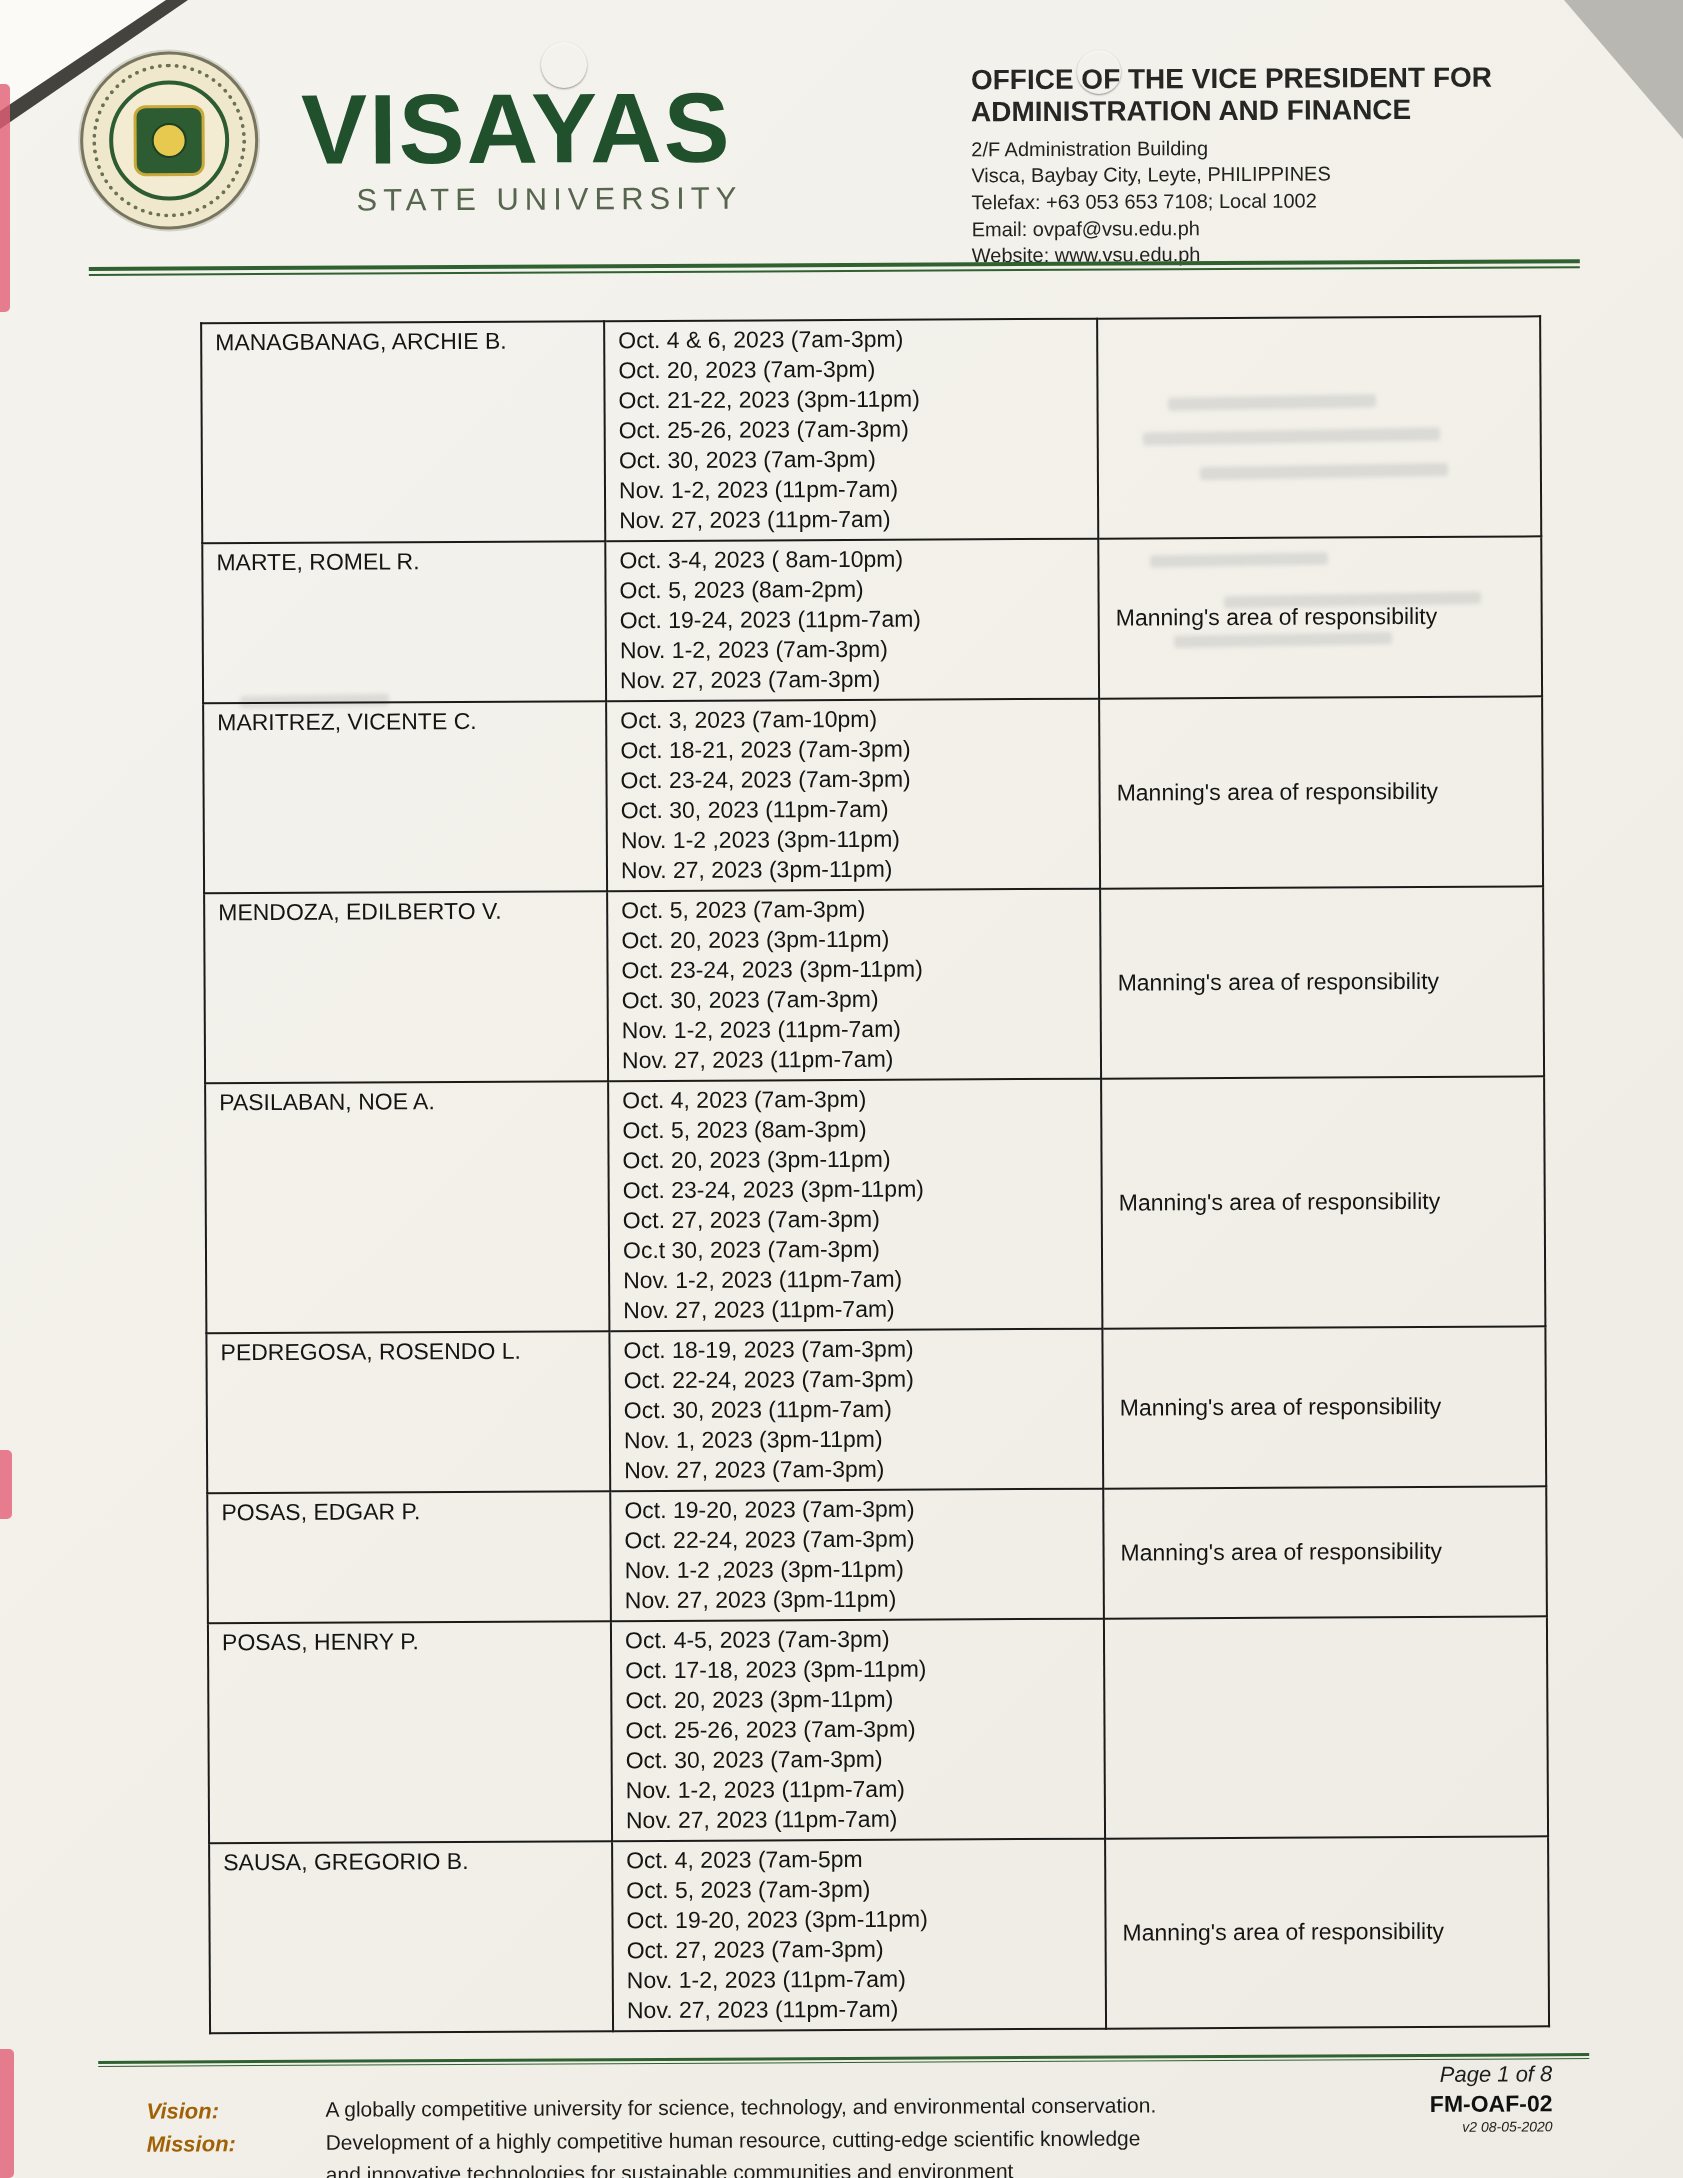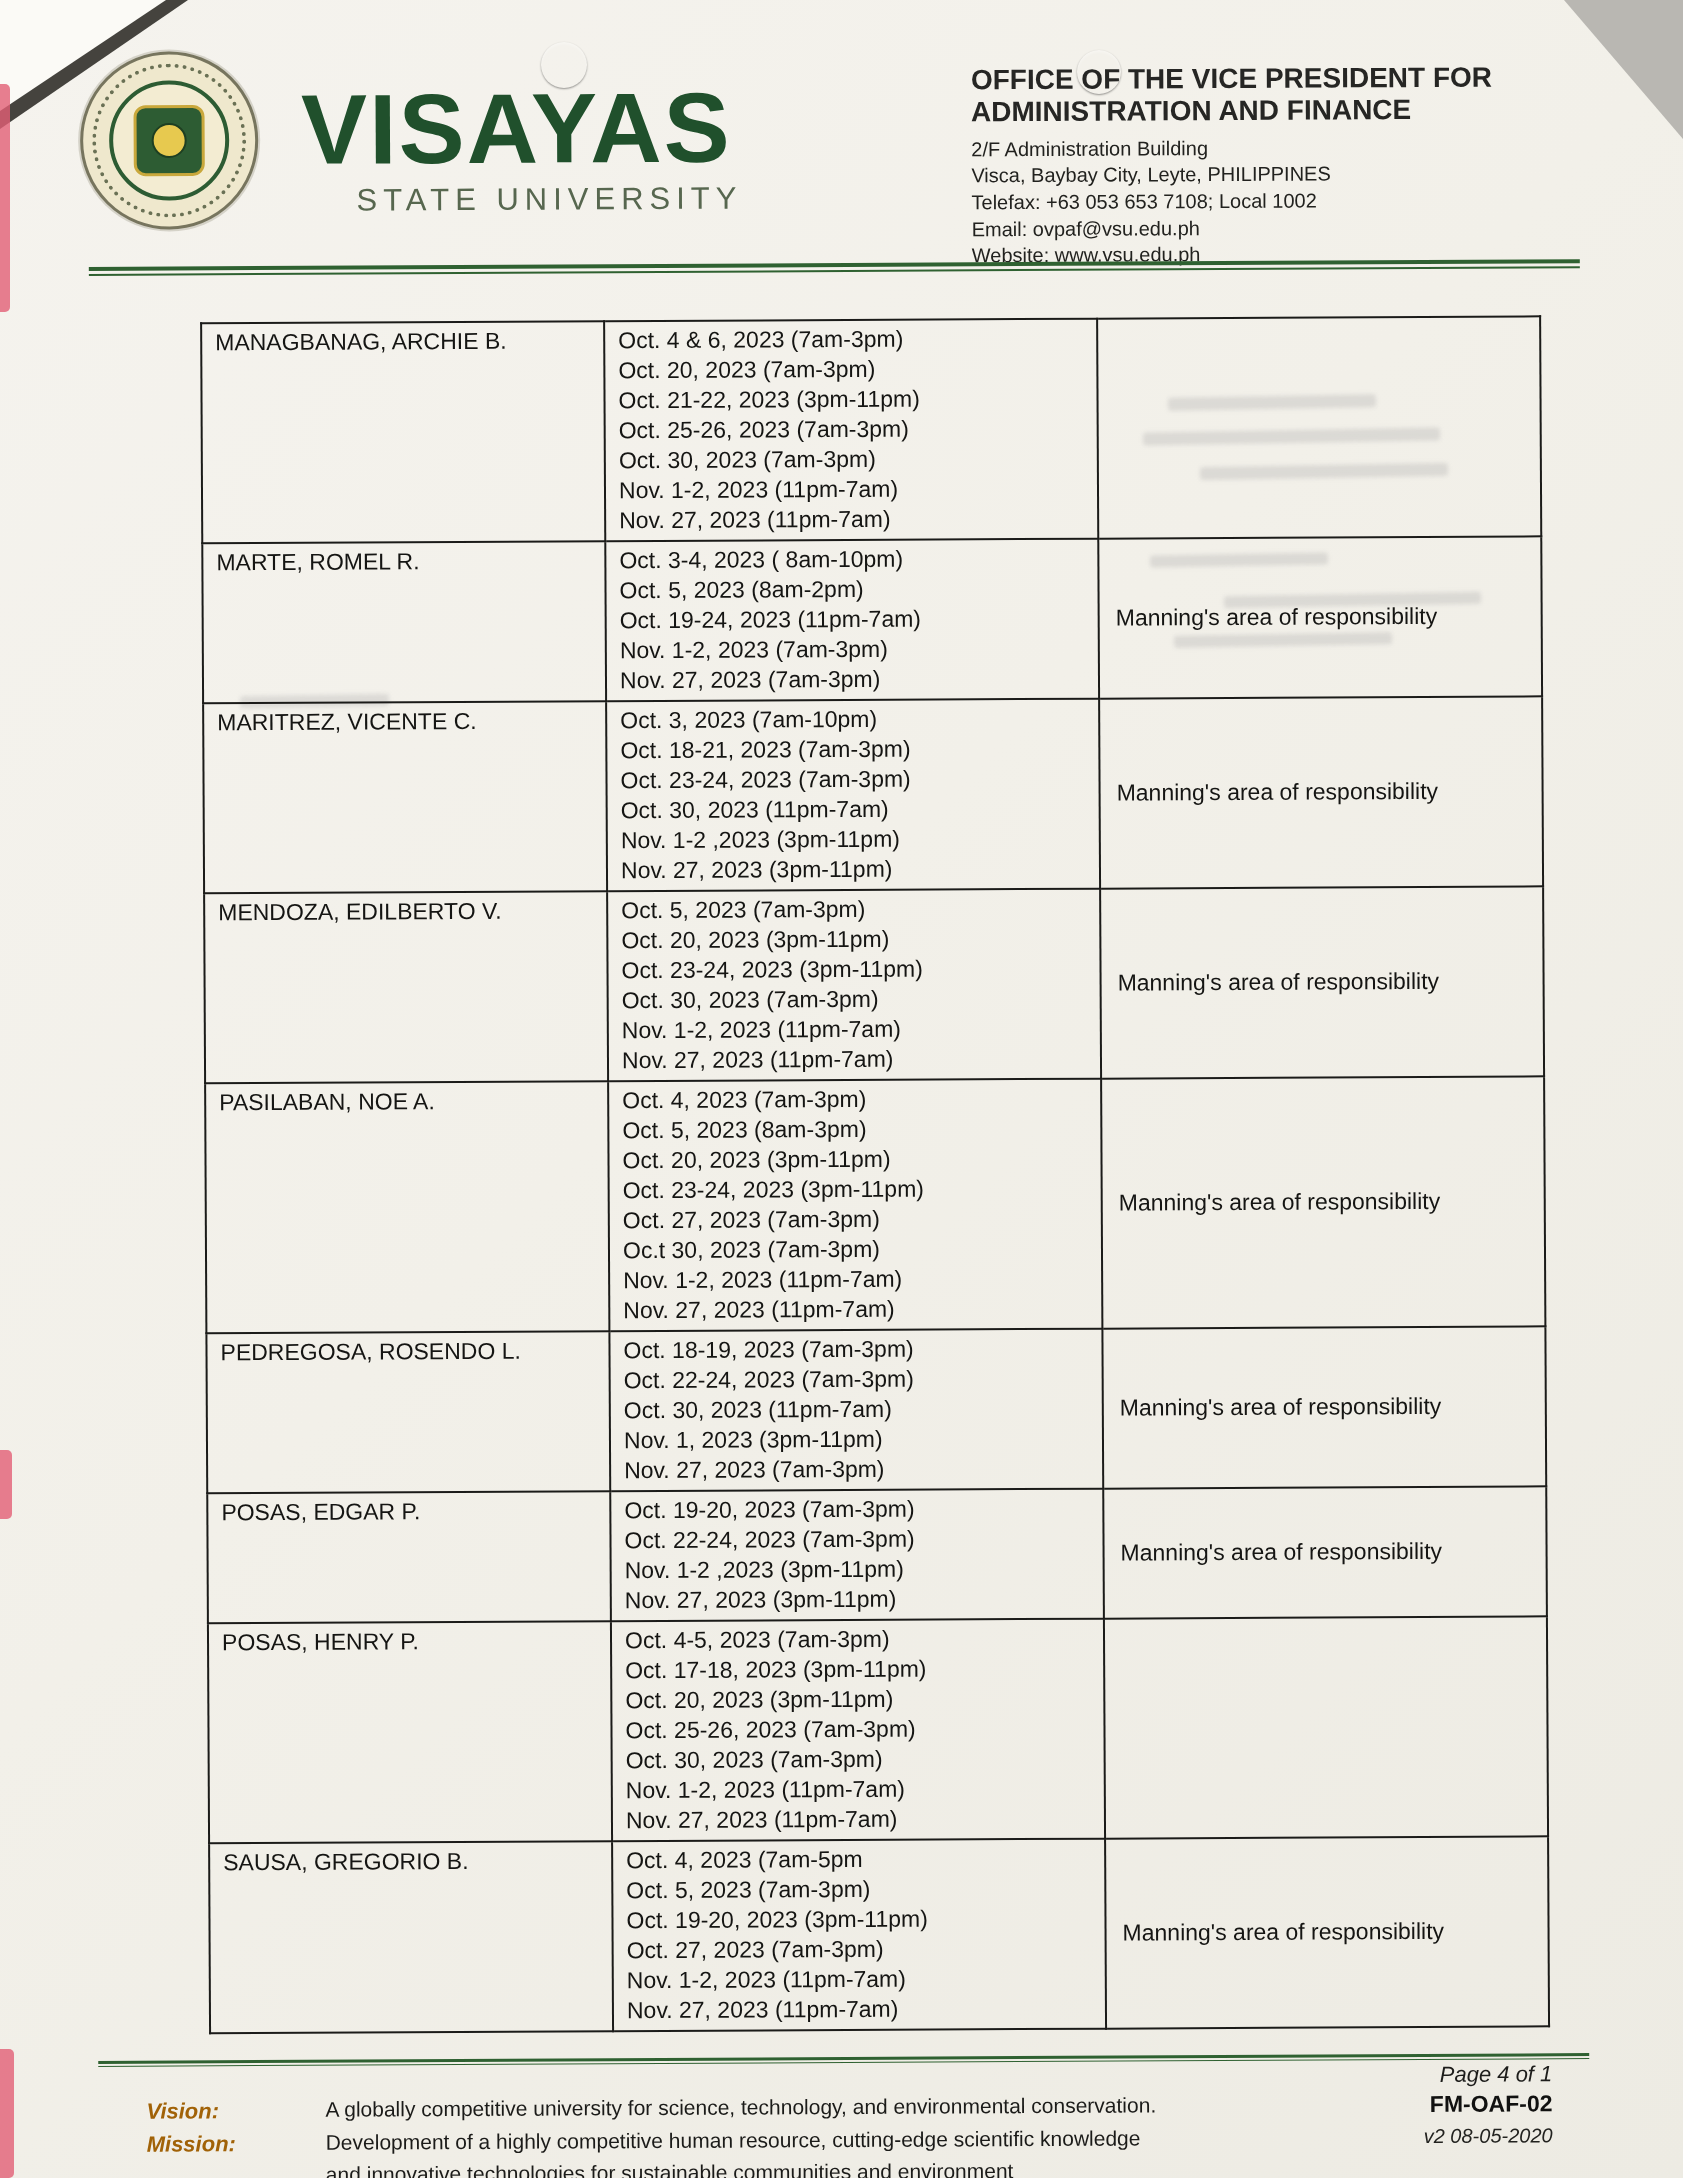--- a/index.html
+++ b/index.html
@@ -72,21 +72,21 @@
   .doc-table td.name-cell { width:403px; }
   .doc-table td.schedule-cell { width:493px; }
   .doc-table td.remarks-cell { width:443px; vertical-align:middle; padding-left:16px; }
 
   
   .footer-rule { position:absolute; left:92px; top:2057px; width:1491px; height:6px;
     border-top:3px solid #2f6131; border-bottom:1px solid #2f6131; }
   .doc-code { position:absolute; right:137px; top:2065px; text-align:right; }
   .page-number { font-style:italic; font-size:22px; color:#1d1d1b; }
   .form-code { font-weight:bold; font-size:23px; margin-top:3px; color:#111110; }
-  .form-version { font-style:italic; font-size:20px; margin-top:7px; color:#22221f; }
+  .form-version { font-style:italic; font-size:14px; margin-top:1px; color:#22221f; }
   .f-label { position:absolute; left:140px; font-weight:bold; font-size:22px; color:#a16207;font-style:italic; }
   .f-text { position:absolute; left:319px; font-size:21px; color:#1b1b19; white-space:nowrap; }
   .vision-label { top:2095px; } .vision-text { top:2095px; }
   .mission-label { top:2128px; } .mission-line1 { top:2128px; } .mission-line2 { top:2160px; }
 </style>
 </head>
 <body>
 
 <div class="page"></div>
 
@@ -242,21 +242,21 @@
             <div>Nov. 27, 2023 (11pm-7am)</div>
           </td>
           <td class="remarks-cell">Manning's area of responsibility</td>
         </tr>
       </tbody>
   </table>
 
   <div class="footer-rule"></div>
 
   <div class="doc-code">
-    <div class="page-number">Page 4 of 1</div>
+    <div class="page-number">Page 1 of 8</div>
     <div class="form-code">FM-OAF-02</div>
     <div class="form-version">v2 08-05-2020</div>
   </div>
 
   <div class="f-label vision-label">Vision:</div>
   <div class="f-text vision-text">A globally competitive university for science, technology, and environmental conservation.</div>
   <div class="f-label mission-label">Mission:</div>
   <div class="f-text mission-line1">Development of a highly competitive human resource, cutting-edge scientific knowledge</div>
   <div class="f-text mission-line2">and innovative technologies for sustainable communities and environment</div>
 

